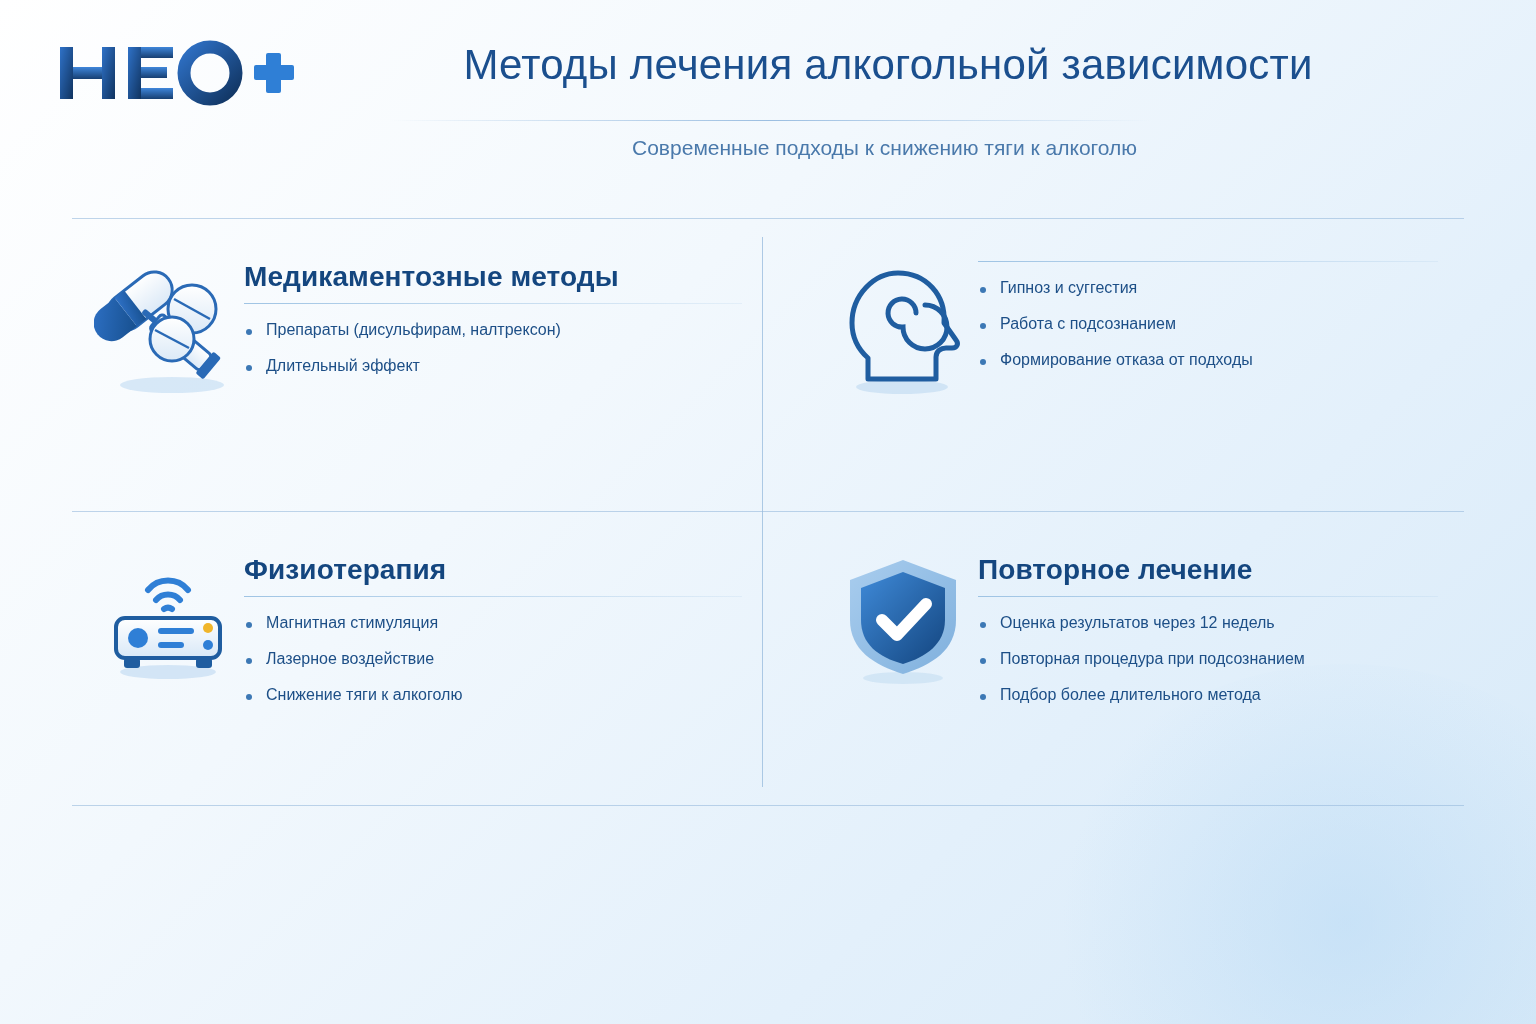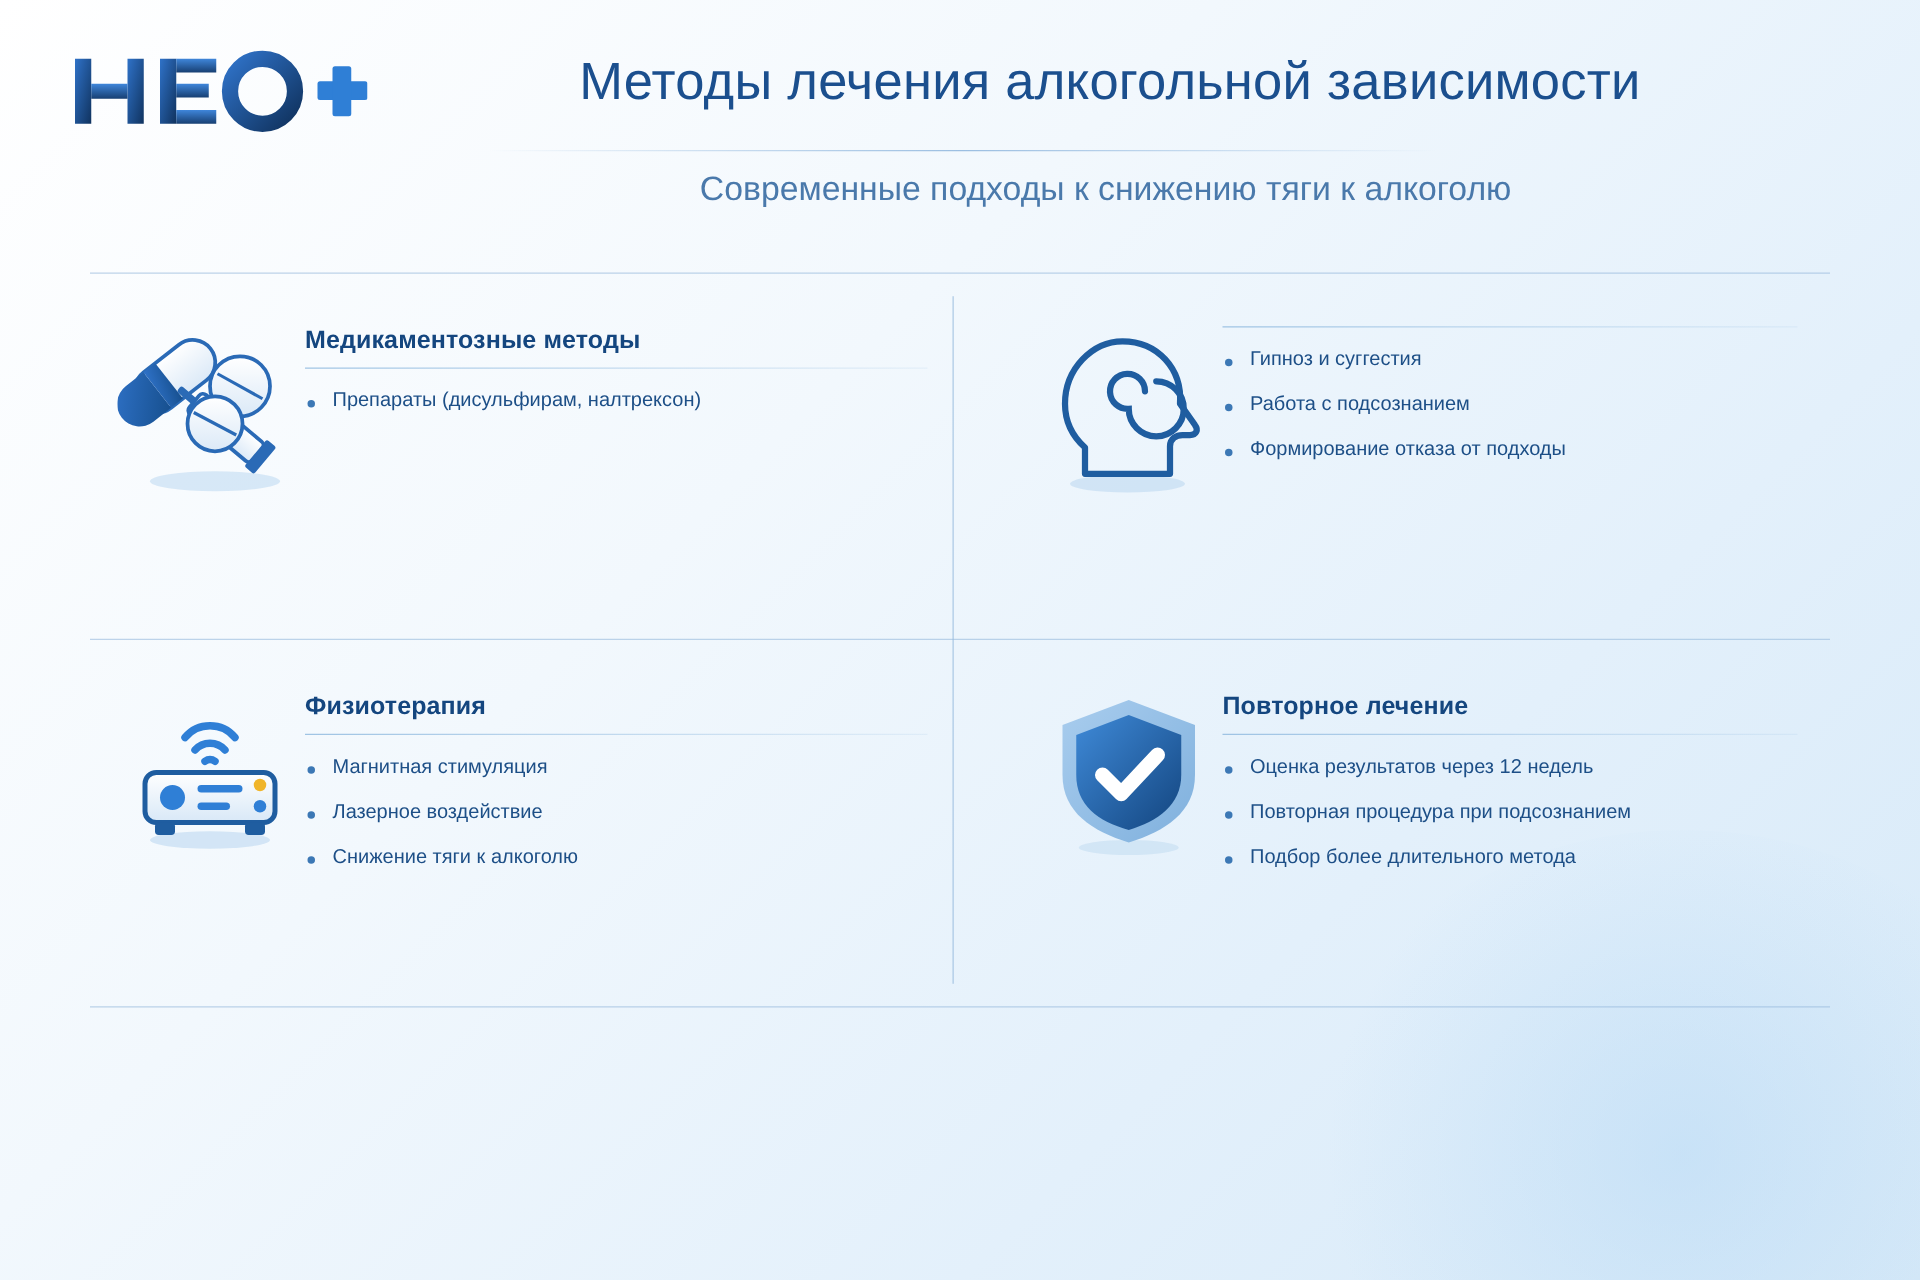--- a/index.html
+++ b/index.html
@@ -58,21 +58,21 @@
     width: 760px;
     height: 1px;
     background: linear-gradient(to right, rgba(140,180,220,0), rgba(140,180,220,0.85), rgba(140,180,220,0));
   }
   .subtitle {
     position: absolute;
     left: 293px;
     right: 60px;
     top: 136px;
     text-align: center;
-    font-size: 27px;
+    font-size: 21px;
     color: #4a79ab;
     font-weight: 400;
   }
 
   
   .grid {
     position: absolute;
     left: 72px;
     top: 218px;
     width: 1392px;
@@ -115,21 +115,21 @@
     padding-top: 4px;
   }
   .icon-wrap svg { display: block; }
 
   .content {
     flex: 1 1 auto;
     padding-top: 12px;
     min-width: 0;
   }
   .card-title {
-    font-size: 20px;
+    font-size: 28px;
     font-weight: 700;
     color: #14467f;
     margin: 0 0 10px 0;
     letter-spacing: 0.1px;
   }
   .card-rule {
     height: 1px;
     width: 100%;
     background: linear-gradient(to right, rgba(150,190,225,0.9), rgba(150,190,225,0.15));
     margin-bottom: 16px;
@@ -248,20 +248,21 @@
           <path d="M80 46 L116 66" stroke="#2a6ab6" stroke-width="2.5"></path>
           <circle cx="78" cy="86" r="22" fill="url(#whiteGrad)" stroke="#2a6ab6" stroke-width="3"></circle>
           <path d="M61 77 L95 95" stroke="#2a6ab6" stroke-width="2.5"></path>
         </svg>
       </div>
       <div class="content">
         <h2 class="card-title">Медикаментозные методы</h2>
         <div class="card-rule"></div>
         <ul class="bullets">
           <li>Препараты (дисульфирам, налтрексон)</li>
+          <li>Длительный эффект</li>
         </ul>
       </div>
     </div>
 
     <div class="cell row1 right">
       <div class="icon-wrap">
         <svg width="150" height="150" viewBox="0 0 150 150" aria-hidden="true">
           <ellipse cx="74" cy="134" rx="46" ry="7" fill="#c5ddf2" opacity="0.7"></ellipse>
           <path d="M108 126 V104 c0 -6 5 -9 10 -9 h6 c5 0 7 -4 4 -8 l-12 -17 c2 -28 -18 -50 -46 -50 C46 20 24 42 24 70 c0 16 7 27 16 35 v21 z" fill="none" stroke="#1f5da0" stroke-width="5" stroke-linejoin="round"></path>
           <path d="M88 60 a14 14 0 1 0 -13 14 a22 22 0 1 0 22 -22" fill="none" stroke="#1f5da0" stroke-width="5" stroke-linecap="round"></path>

